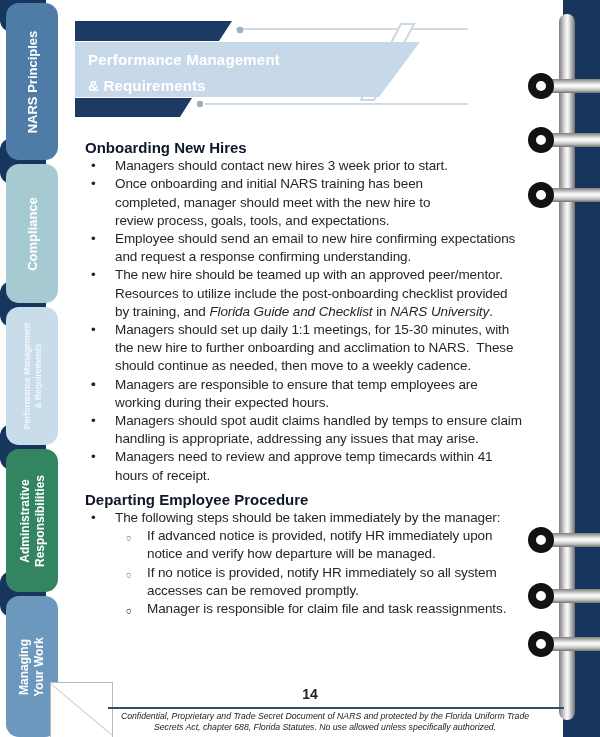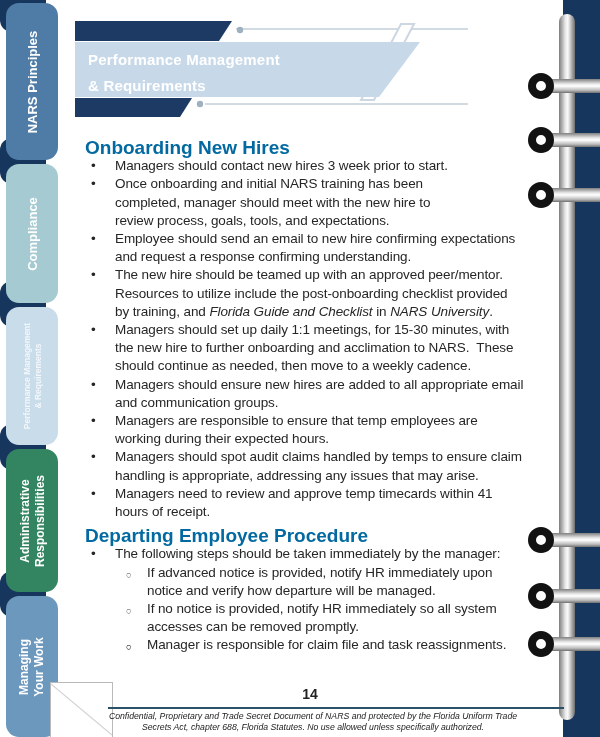--- a/index.html
+++ b/index.html
@@ -26,21 +26,21 @@
   .tab-5 .tab-label{font-size:12px;line-height:15px;}
   
   #header-svg{position:absolute;left:0;top:0;}
   .page-title{
     position:absolute;left:88px;top:47px;width:340px;
     font-size:15px;font-weight:700;line-height:26px;color:#ffffff;white-space:pre-line;letter-spacing:0.2px;
   }
   
   .content{position:absolute;left:85px;top:139px;width:480px;color:#262626;}
   .section-heading{
-    font-size:19px;font-weight:700;color:#0369a1;line-height:18.2px;margin-top:6px;
+    font-size:15px;font-weight:700;color:#0f172a;line-height:18.2px;margin-top:6px;
   }
   .section-heading:first-child{margin-top:0;}
   .bullet{position:relative;padding-left:30px;font-size:13.5px;line-height:18.2px;letter-spacing:-0.1px;}
   .bullet .marker{position:absolute;left:6px;top:0;}
   .bullet.l2{padding-left:62px;}
   .bullet.l2 .marker{left:41px;top:2px;font-size:9.5px;color:#555;}
   .bullet .txt{white-space:pre;}
   
   .spine{position:absolute;right:0;top:0;width:37px;height:737px;background:#16365e;}
   .rod{
@@ -52,21 +52,21 @@
   .donut{position:absolute;left:0;top:0;width:26px;height:26px;border-radius:50%;
     border:8px solid #121212;box-sizing:border-box;background:#fdfdfd;}
   .bar{position:absolute;left:11px;top:6px;width:61px;height:14px;border-radius:7px 0 0 7px;
     background:linear-gradient(180deg,#7f7f7f 0%,#e8e8e8 35%,#ffffff 50%,#bdbdbd 80%,#6f6f6f 100%);}
   
   .note{position:absolute;left:50px;top:682px;width:61px;height:55px;background:#fff;border:1px solid #b9b9b9;}
   
   .page-number{position:absolute;left:75px;top:686px;width:470px;text-align:center;
     font-size:14px;font-weight:700;color:#222;}
   .footer-rule{position:absolute;left:108px;top:707px;width:456px;height:2px;background:#2b5169;}
-  .confidential{position:absolute;left:83px;top:711px;width:460px;text-align:center;
+  .confidential{position:absolute;left:95px;top:711px;width:460px;text-align:center;
     font-size:8.7px;font-style:italic;line-height:10.8px;color:#1c1c1c;white-space:pre-line;}
 </style>
 </head>
 <body>
 
 <div class="notch n1"></div>
 <div class="notch n2"></div>
 <div class="notch n3"></div>
 <div class="notch n4"></div>
 <div class="notch n5"></div>
@@ -110,22 +110,21 @@
 completed, manager should meet with the new hire to
 review process, goals, tools, and expectations.</span></div>
     <div class="bullet l1"><span class="marker">•</span><span class="txt">Employee should send an email to new hire confirming expectations
 and request a response confirming understanding.</span></div>
     <div class="bullet l1"><span class="marker">•</span><span class="txt">The new hire should be teamed up with an approved peer/mentor.
 Resources to utilize include the post-onboarding checklist provided
 by training, and <em>Florida Guide and Checklist</em> in <em>NARS University</em>.</span></div>
     <div class="bullet l1"><span class="marker">•</span><span class="txt">Managers should set up daily 1:1 meetings, for 15-30 minutes, with
 the new hire to further onboarding and acclimation to NARS.  These
 should continue as needed, then move to a weekly cadence.</span></div>
-    <div class="bullet l1"><span class="marker">•</span><span class="txt">Managers should ensure new hires are added to all appropriate email
-and communication groups.</span></div>
+    <div class="bullet l1"><span class="marker">•</span></div>
     <div class="bullet l1"><span class="marker">•</span><span class="txt">Managers are responsible to ensure that temp employees are
 working during their expected hours.</span></div>
     <div class="bullet l1"><span class="marker">•</span><span class="txt">Managers should spot audit claims handled by temps to ensure claim
 handling is appropriate, addressing any issues that may arise.</span></div>
     <div class="bullet l1"><span class="marker">•</span><span class="txt">Managers need to review and approve temp timecards within 41
 hours of receipt.</span></div>
     <div class="section-heading">Departing Employee Procedure</div>
     <div class="bullet l1"><span class="marker">•</span><span class="txt">The following steps should be taken immediately by the manager:</span></div>
     <div class="bullet l2"><span class="marker">○</span><span class="txt">If advanced notice is provided, notify HR immediately upon
 notice and verify how departure will be managed.</span></div>

